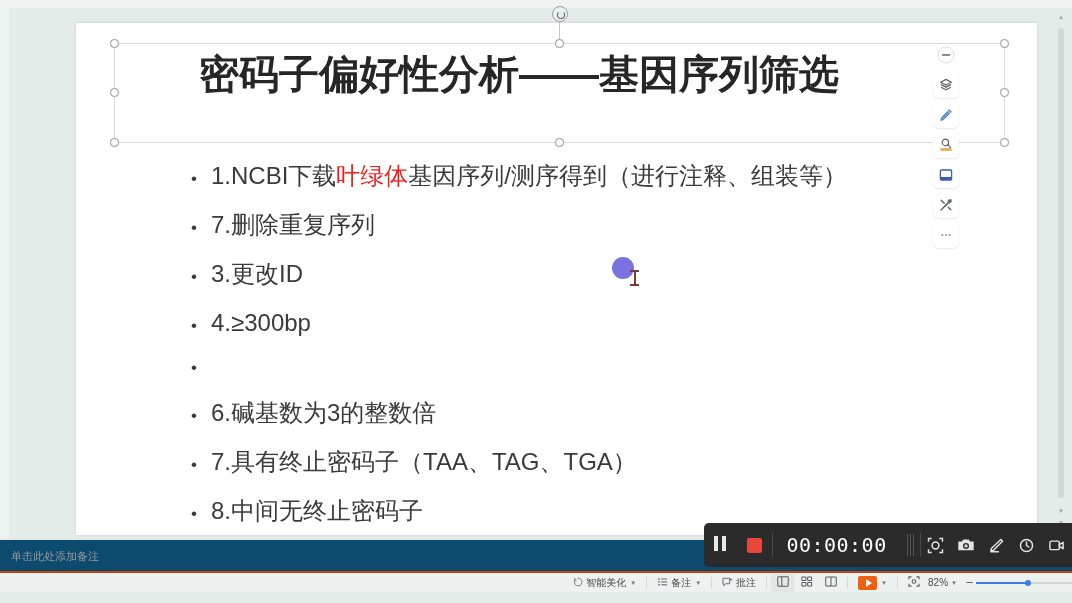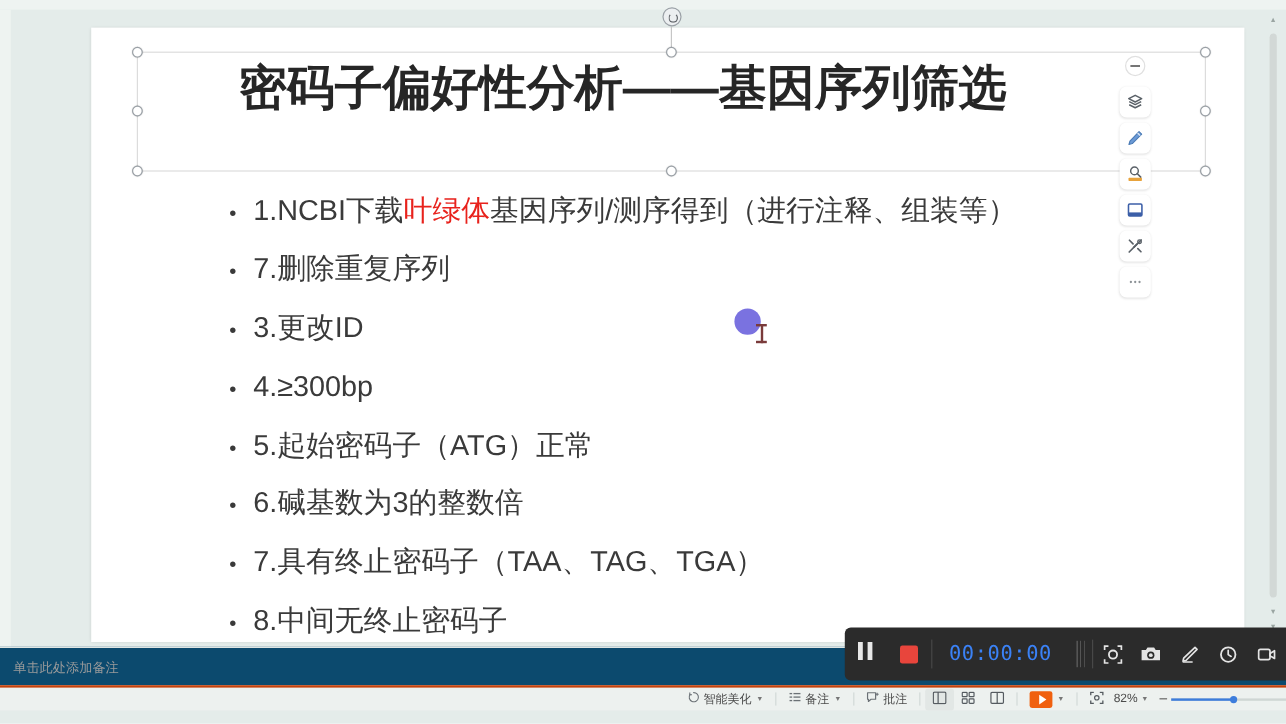--- a/index.html
+++ b/index.html
@@ -235,21 +235,21 @@
   #rec-stop { width: 40px; }
   #rec-stop .sq {
     width: 15px; height: 15px; background: #e8453c; border-radius: 2px;
   }
   #rec-divider1, #rec-divider2 {
     width: 1px; height: 24px; background: #484848;
   }
   #rec-timer {
     flex: 0 0 auto; padding: 0 14px;
     font-family: "DejaVu Sans Mono", monospace;
-    font-size: 17px; color: #3b82f6; letter-spacing: 0.5px;
+    font-size: 20px; color: #ffffff; letter-spacing: 0.5px;
   }
   #rec-grip {
     width: 8px; height: 22px; margin: 0 6px;
     background: repeating-linear-gradient(
       to right, #555 0 1px, transparent 1px 3px);
   }
   .rec-tool { width: 35px; }
   .rec-tool svg { display: block; }
 
   
@@ -309,21 +309,20 @@
         <span class="bullet-text">3.更改ID</span>
       </div>
 
       <div class="bullet">
         <span class="bullet-dot">•</span>
         <span class="bullet-text">4.≥300bp</span>
       </div>
 
       <div class="bullet">
         <span class="bullet-dot">•</span>
-        <span class="bullet-text">5.起始密码子（ATG）正常</span>
       </div>
 
       <div class="bullet">
         <span class="bullet-dot">•</span>
         <span class="bullet-text">6.碱基数为3的整数倍</span>
       </div>
 
       <div class="bullet">
         <span class="bullet-dot">•</span>
         <span class="bullet-text">7.具有终止密码子（TAA、TAG、TGA）</span>

